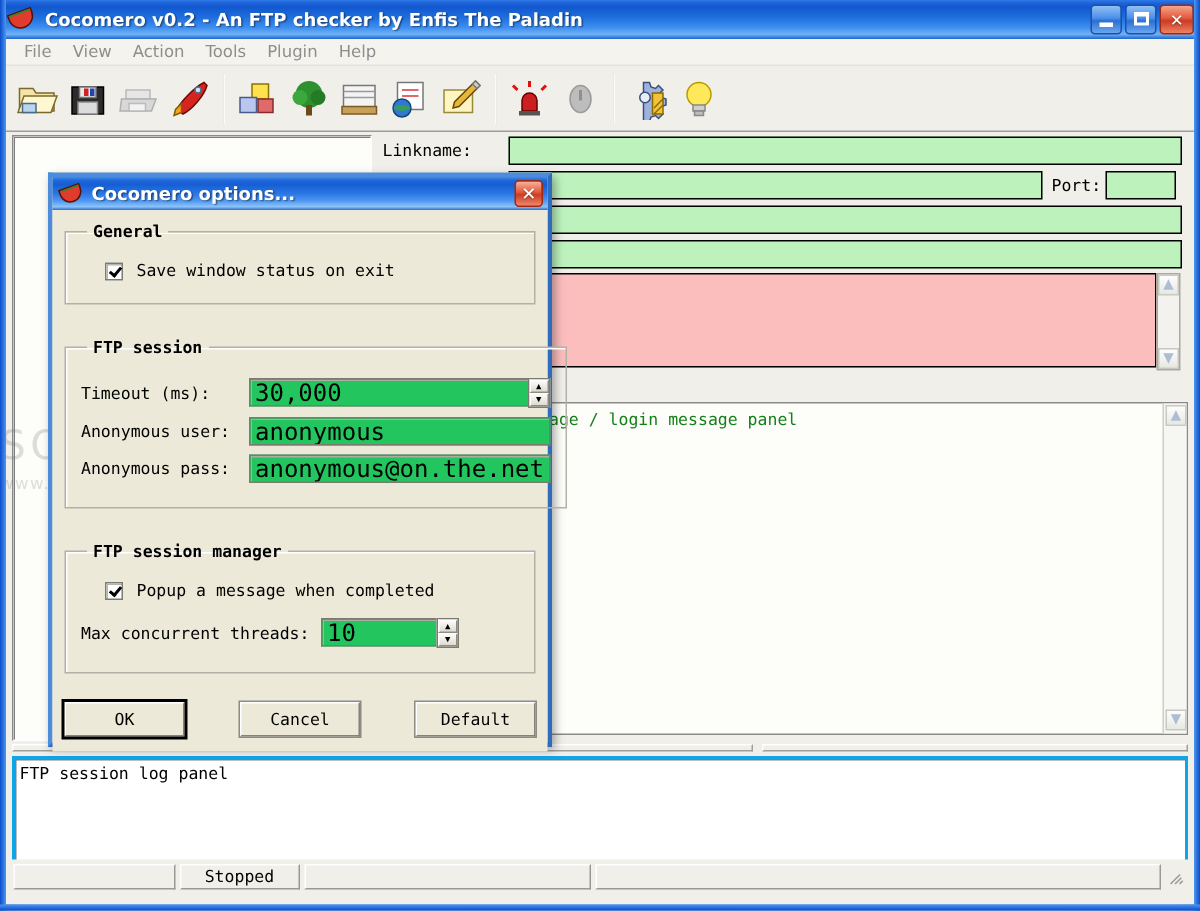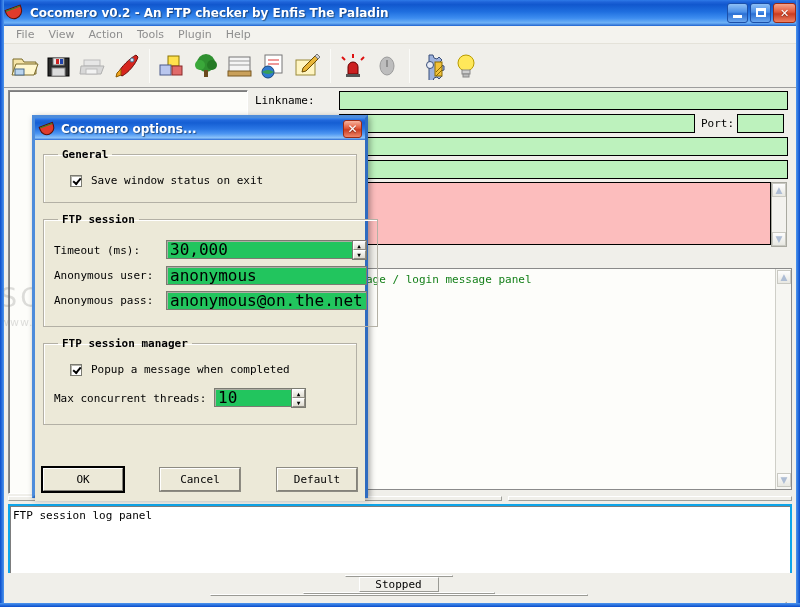--- a/index.html
+++ b/index.html
@@ -154,21 +154,21 @@
     position:absolute; left:4px; top:416px; width:784px; height:78px;
     background:#fff; border:2px solid #0ea5e9;
     box-shadow: inset 1px 1px 0 #7d7d7d;
   }
   #log-text { position:absolute; left:3px; top:3px;
     font-family:"DejaVu Sans Mono", monospace; font-size:11px; color:#000; }
 
   
   #statusbar {
     position:absolute; left:4px; top:485px; width:784px; height:22px;
-    background:#f0efea; display:flex; align-items:center; padding:2px 1px;flex-direction:column;
+    background:#f0efea; display:flex; align-items:center; padding:2px 1px;
   }
   .status-cell {
     height:17px; background:#f0efea;
     border:1px solid #fff; border-right-color:#9a9a94; border-bottom-color:#9a9a94;
     display:flex; align-items:center; justify-content:center;
     font-family:"DejaVu Sans Mono", monospace; font-size:11px; color:#000;
     margin-right:3px;
   }
   #resize-grip { width:14px; height:14px; position:relative; margin-left:auto; }
   #resize-grip i { position:absolute; background:#9a9a94; height:1px; transform-origin:0 0; }
@@ -196,21 +196,21 @@
     background: linear-gradient(to bottom,#f8b49e,#e2583a 45%,#ca3d22 55%,#f0866a);
     border:1px solid #9c2a14; border-radius:3px;
     color:#fff; font-family:"DejaVu Sans",sans-serif; font-weight:bold; font-size:12px;
     display:flex; align-items:center; justify-content:center;
     text-shadow:0 1px 1px rgba(0,0,0,.4);
   }
   #dlg-body { position:relative; padding:8px; height:361px; background:#ece9d8; }
 
   fieldset.group {
     border:1px solid #b3b0a5; background:transparent;
-    margin:0 0 10px 0; padding:8px 10px 10px 10px;
+    margin:0 0 22px 0; padding:8px 10px 10px 10px;
     position:relative;
     box-shadow: inset 1px 1px 0 #fff;
   }
   fieldset.group > legend {
     font-family:"DejaVu Sans Mono", monospace; font-size:11px; font-weight:bold;
     color:#000; padding:0 4px; margin-left:4px;
   }
   .chk-row { display:flex; align-items:center; margin:5px 0 5px 16px; }
   .checkbox {
     width:12px; height:12px; background:#fff; border:1px solid #7b7b72;

